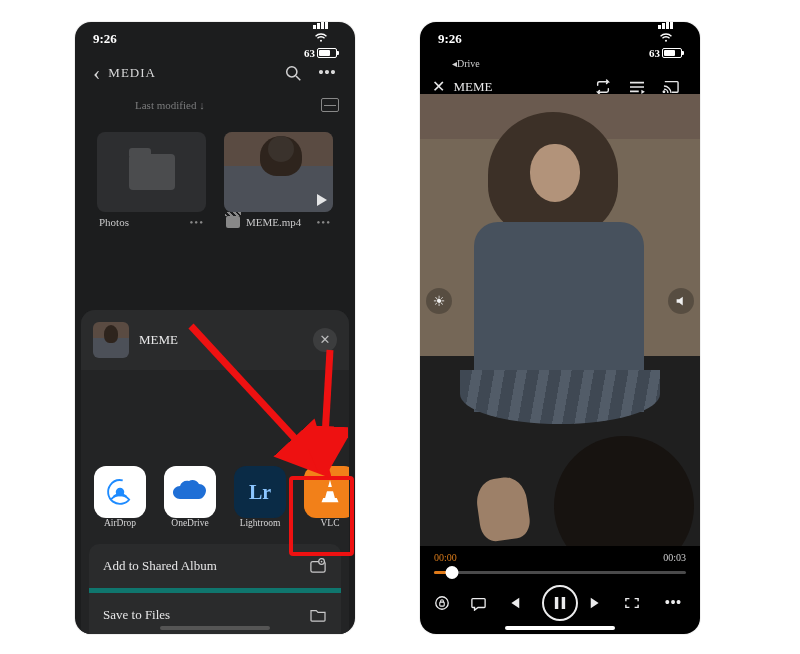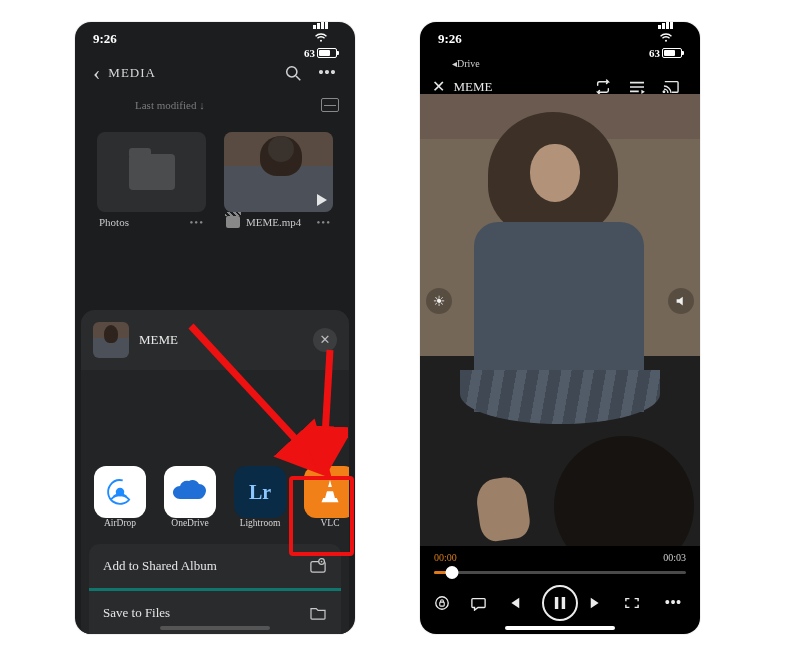--- a/index.html
+++ b/index.html
@@ -130,21 +130,21 @@
     width:65px;height:80px;
     pointer-events:none;
   }
 
   .action-list{padding:8px;}
   .action-item{
     background:#2a2b2c; color:#e6e6e7; font-size:13px;
     padding:14px 14px; display:flex; align-items:center; justify-content:space-between;
   }
   .action-item:first-child{border-radius:10px 10px 0 0;}
-  .action-item + .action-item{border-top:3px solid #0f766e;}
+  .action-item + .action-item{border-top:5px solid #0f766e;}
   .action-ic{color:#c9c9ca;}
 
   
   .drive-link{color:#cfcfd0;font-size:10px;padding:2px 32px;}
   .vlc-top{
     display:flex;align-items:center;gap:8px;padding:6px 12px;color:#e7e7e8;
   }
   .vlc-close{font-size:16px;}
   .vlc-title{flex:1;font-size:13px;font-weight:500;}
   .vlc-top-ic{width:26px;text-align:center;font-size:15px;}

